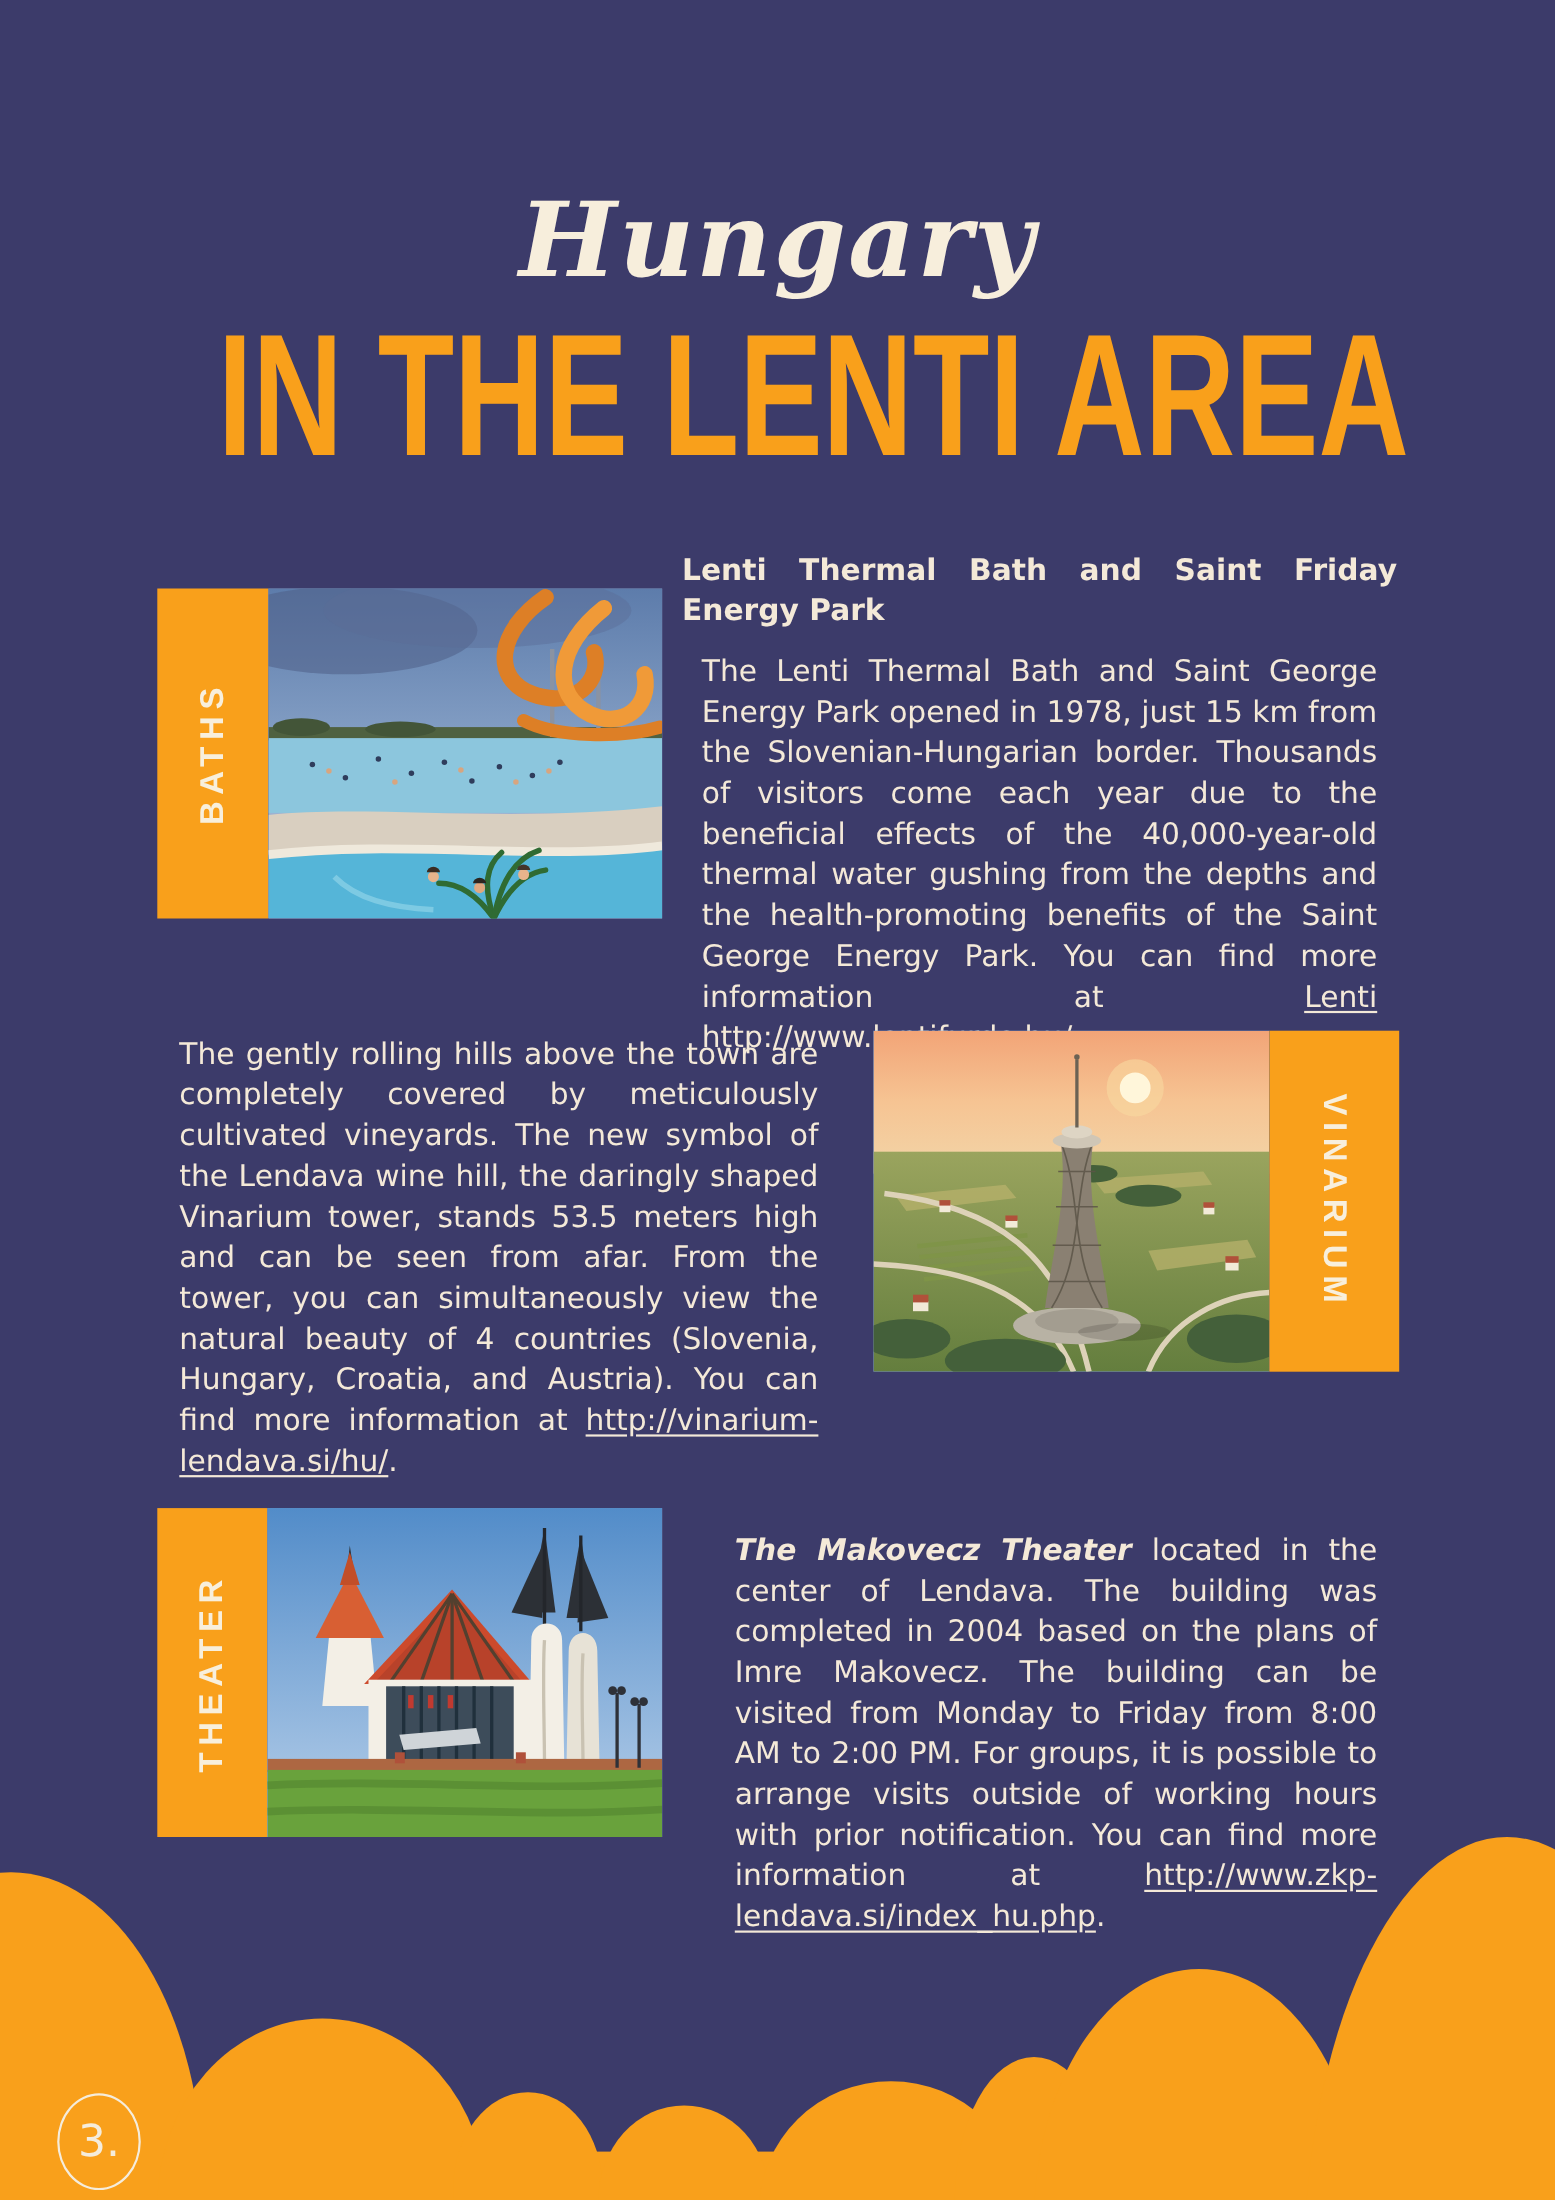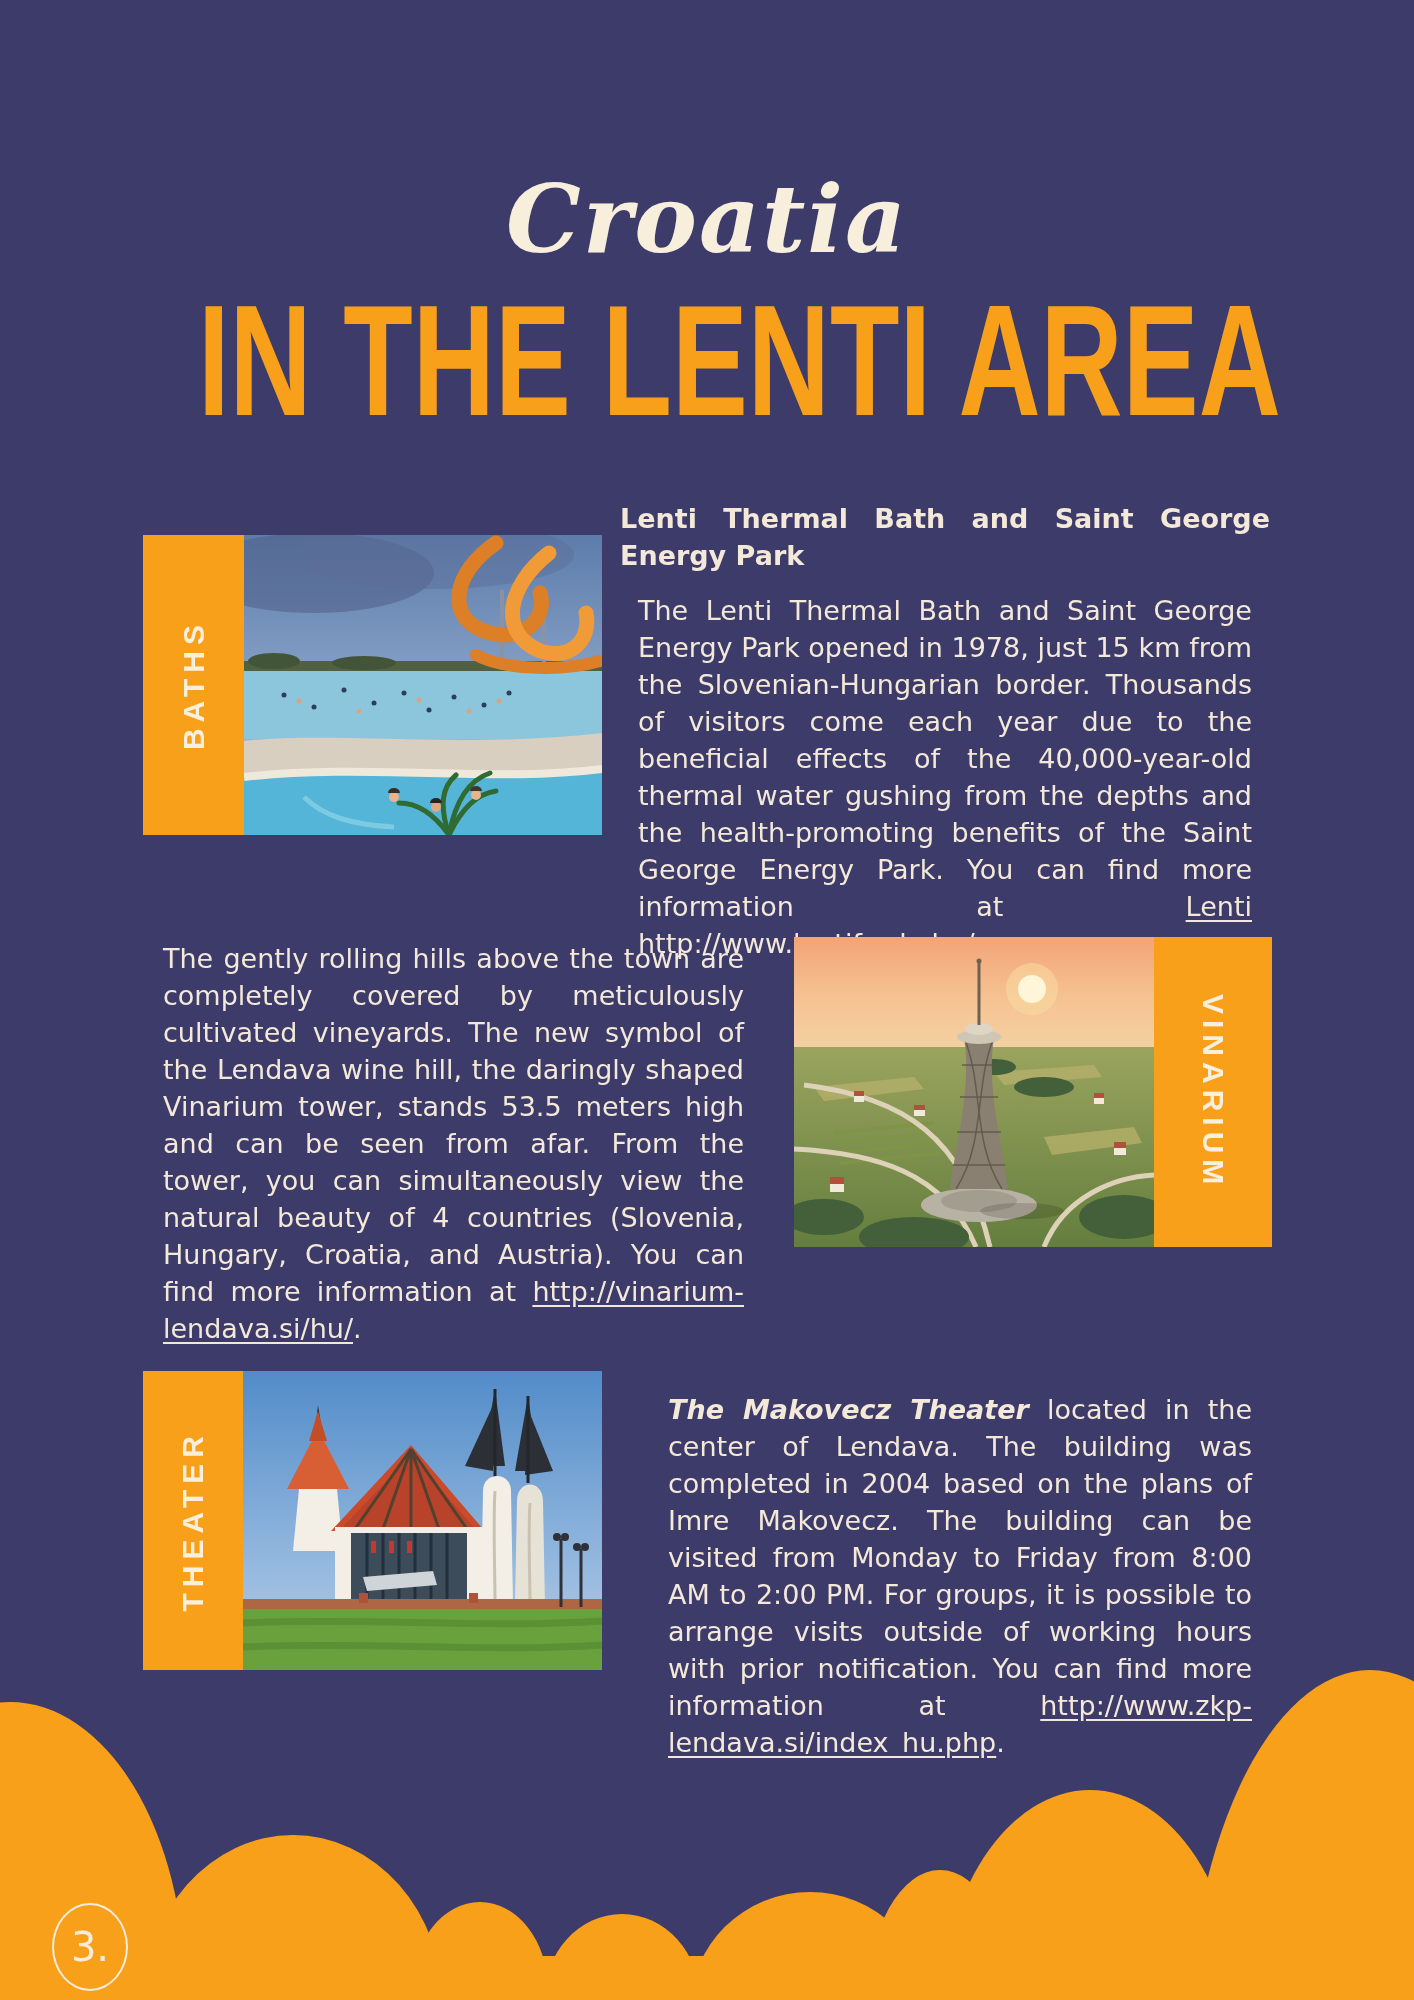--- a/index.html
+++ b/index.html
@@ -48,21 +48,21 @@
     left:52px;top:1903px;width:72px;height:84px;border:2px solid #f5ecdb;
     border-radius:50%;display:flex;align-items:center;justify-content:center;
     font-size:40px;color:#f5ecdb;z-index:5;
   }
 </style>
 </head>
 <body>
 
 <div class="page">
 
-  <div class="abs title-script">Croatia</div>
+  <div class="abs title-script">Hungary</div>
   <div class="abs title-main">IN THE LENTI AREA</div>
 
   <div class="abs tab up" style="left:143px;top:535px;width:101px;height:300px;">
     <span>BATHS</span>
   </div>
 
   <div class="abs photo" style="left:244px;top:535px;width:358px;height:300px;">
     <svg viewBox="0 0 358 300" preserveAspectRatio="none">
       <defs>
         <linearGradient id="sky1" x1="0" y1="0" x2="0" y2="1">
@@ -118,21 +118,21 @@
           <path d="M144,258 a6,5 0 0 1 12,0" fill="#3a2c22"></path>
         <circle cx="192" cy="272" r="5" fill="#e0a87f"></circle>
           <path d="M186,268 a6,5 0 0 1 12,0" fill="#2c2620"></path>
         <circle cx="232" cy="260" r="5" fill="#e8b48c"></circle>
           <path d="M226,256 a6,5 0 0 1 12,0" fill="#44342a"></path>
       </g>
     </svg>
   </div>
 
   <div class="abs txt" style="left:620px;top:500px;width:650px;">
-    <span class="head">Lenti Thermal Bath and Saint George Energy Park</span>
+    <span class="head">Lenti Thermal Bath and Saint Friday Energy Park</span>
     <p><span>The Lenti Thermal Bath and Saint George Energy Park opened in 1978, just 15 km from the Slovenian-Hungarian border. Thousands of visitors come each year due to the beneficial effects of the 40,000-year-old thermal water gushing from the depths and the health-promoting benefits of the Saint George Energy Park. You can find more information at </span><a class="lnk" href="#">Lenti </a><span>http://www.lentifurdo.hu/.</span></p>
   </div>
 
   <div class="abs txt" style="left:145px;top:922px;width:617px;">
     <p><span>The gently rolling hills above the town are completely covered by meticulously cultivated vineyards. The new symbol of the Lendava wine hill, the daringly shaped Vinarium tower, stands 53.5 meters high and can be seen from afar. From the tower, you can simultaneously view the natural beauty of 4 countries (Slovenia, Hungary, Croatia, and Austria). You can find more information at </span><a class="lnk" href="#">http://vinarium-lendava.si/hu/</a><span>.</span></p>
   </div>
 
   <div class="abs photo" style="left:794px;top:937px;width:360px;height:310px;">
     <svg viewBox="0 0 360 310" preserveAspectRatio="none">
       <defs>

